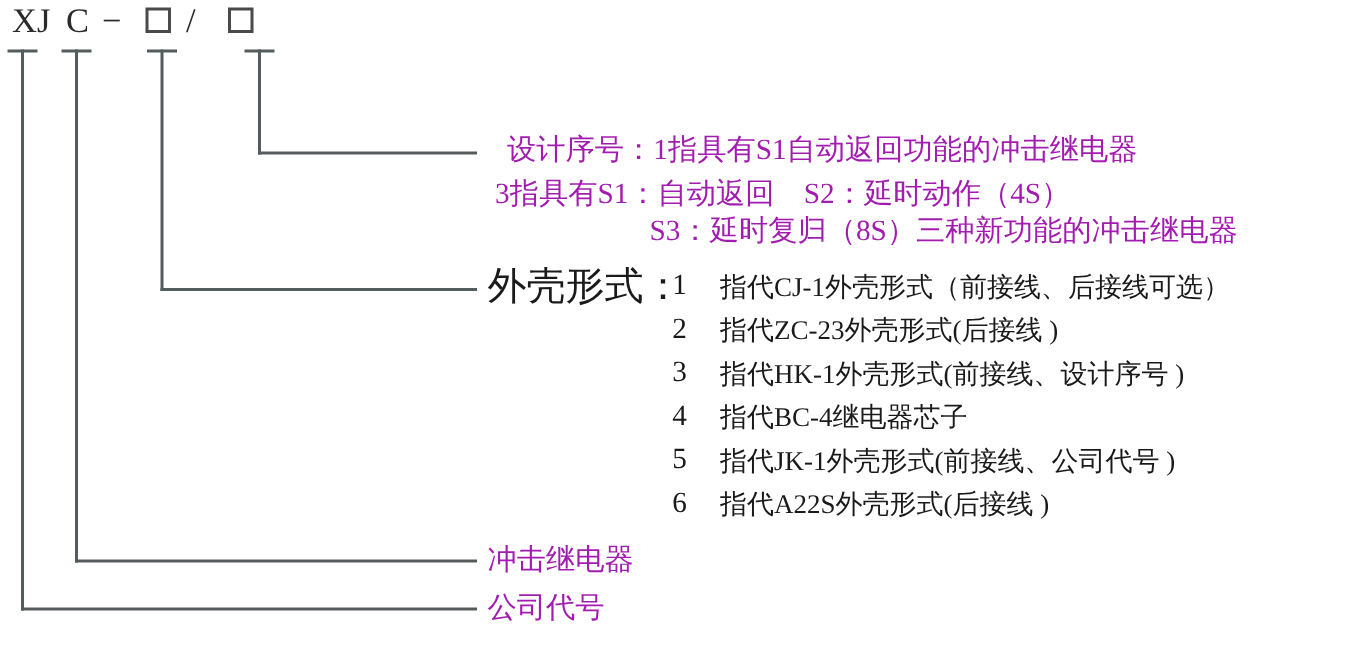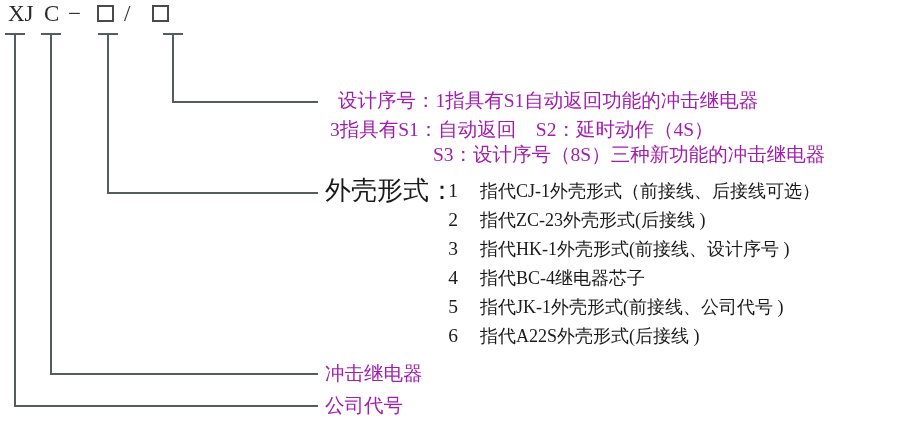--- a/index.html
+++ b/index.html
@@ -135,21 +135,21 @@
   <span class="cap" style="left:98px;  top:33px;  width:20px;"></span>
   <span class="vline" style="left:107px; top:33px;  height:161px;"></span>
   <span class="hline" style="left:107px; top:192px; width:211px;"></span>
 
   <span class="cap" style="left:163px; top:33px;  width:20px;"></span>
   <span class="vline" style="left:172px; top:33px;  height:70px;"></span>
   <span class="hline" style="left:172px; top:101px; width:146px;"></span>
 
   <div class="txt" style="left:338px; top:88px;">设计序号：1指具有S1自动返回功能的冲击继电器</div>
   <div class="txt" style="left:330px; top:117px;">3指具有S1：自动返回　S2：延时动作（4S）</div>
-  <div class="txt" style="left:433px; top:142px;">S3：设计序号（8S）三种新功能的冲击继电器</div>
+  <div class="txt" style="left:433px; top:142px;">S3：延时复归（8S）三种新功能的冲击继电器</div>
 
   <div class="shell-list">
     <span class="shell-head">外壳形式：</span>
 
     <div class="shell-row" style="top:0px;">
       <span class="shell-num">1</span>
       <span class="shell-desc">指代CJ-1外壳形式（前接线、后接线可选）</span>
     </div>
     <div class="shell-row" style="top:29px;">
       <span class="shell-num">2</span>

